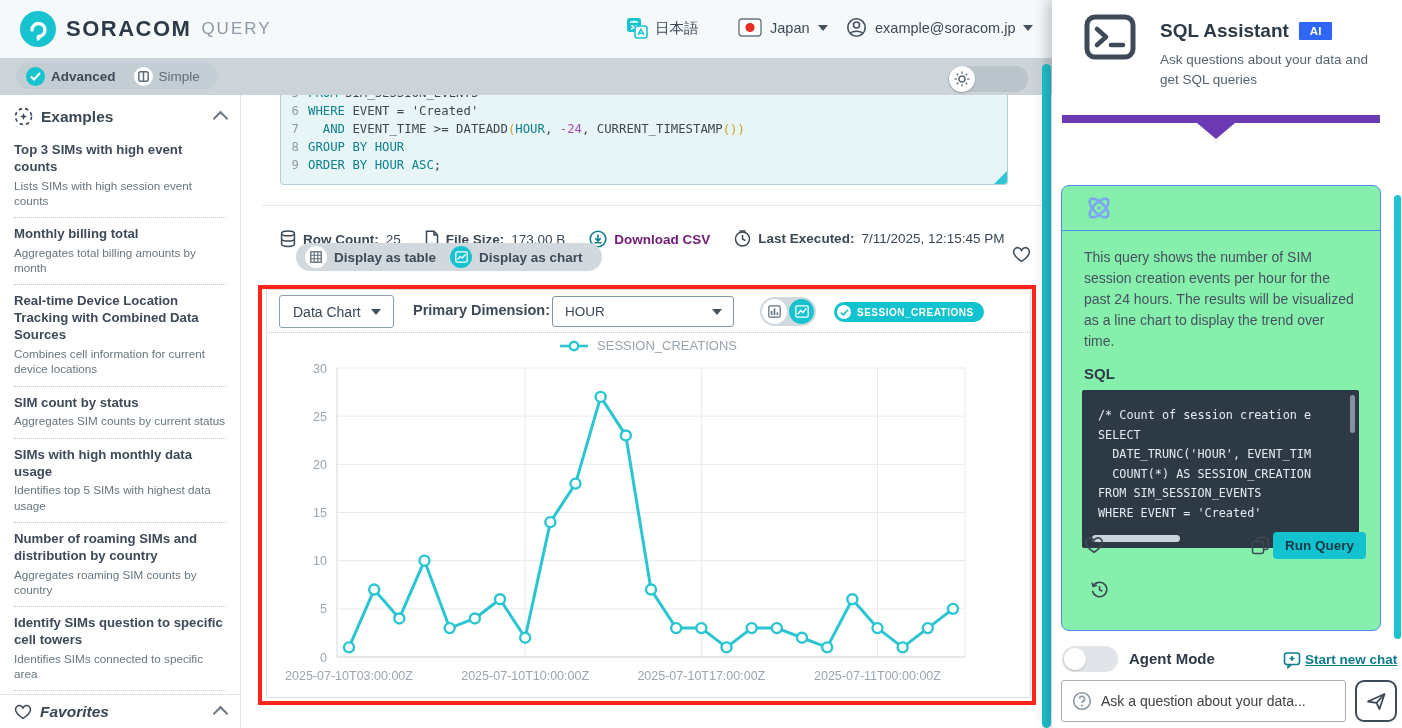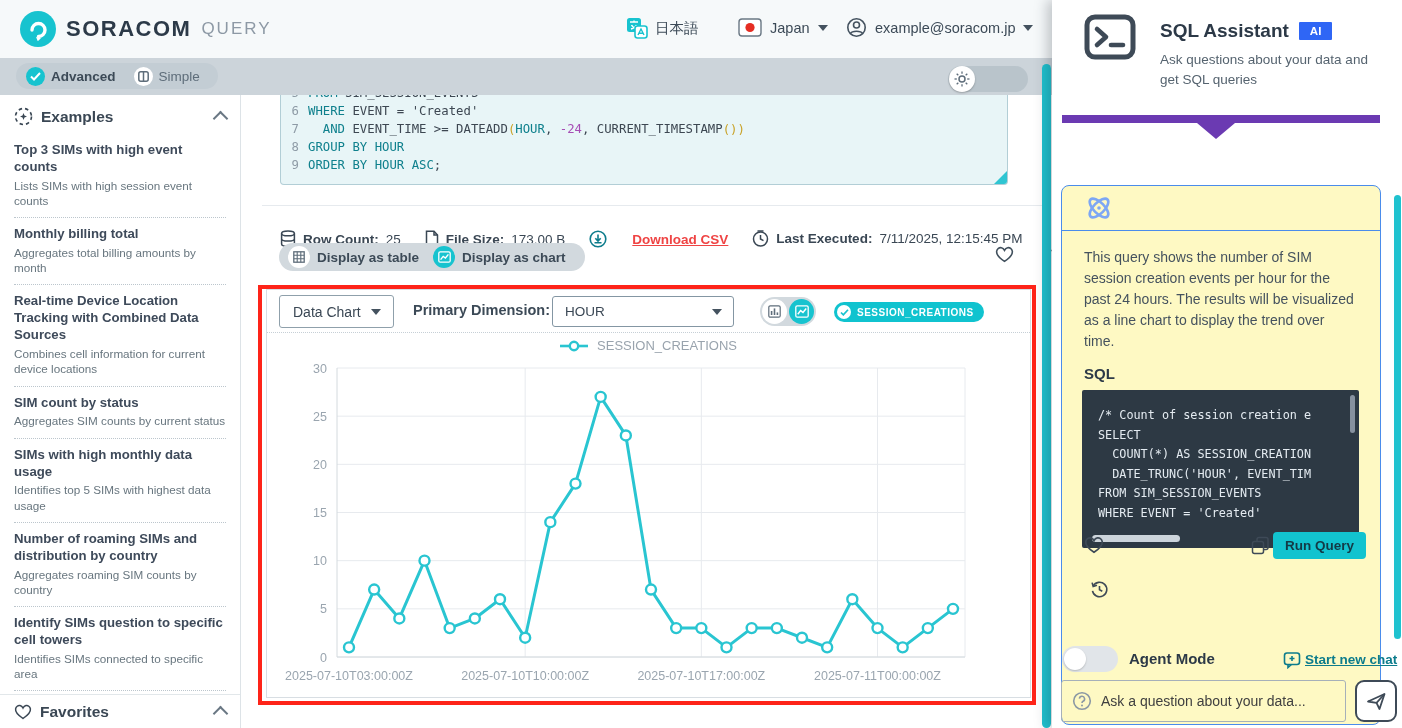--- a/index.html
+++ b/index.html
@@ -28,42 +28,42 @@
   
   #sidebar{position:absolute;left:0;top:95px;width:240px;height:633px;background:#fff;border-right:1px solid #dde3e7;overflow:hidden;}
   #examples-header{display:flex;align-items:center;gap:8px;padding:12px 14px 8px 14px;}
   .section-title{font-size:15.5px;font-weight:bold;color:#3a4754;flex:1;}
   .chev-up{width:9px;height:9px;border-left:2px solid #6a7884;border-top:2px solid #6a7884;transform:rotate(45deg);margin-top:4px;}
   #example-list{padding:0 14px;}
   .ex-item{padding:8px 0 9px 0;border-bottom:1px dotted #bcc6cd;}
   .ex-item:last-child{border-bottom:none;}
   .ex-title{font-size:13.2px;font-weight:bold;color:#3e4a5a;line-height:1.28;}
   .ex-sub{font-size:11.7px;color:#68767f;line-height:1.3;margin-top:2px;}
-  #favorites-header{position:absolute;left:0;bottom:0;width:240px;height:34px;border-top:1px solid #e2e7ea;background:#fff;display:flex;align-items:center;gap:8px;padding:0 14px;box-sizing:border-box;}
+  #favorites-header{position:absolute;left:0;bottom:0;width:240px;height:34px;border-top:1px solid #e2e7ea;background:#fff;display:flex;align-items:center;gap:8px;padding:0 14px;box-sizing:border-box;font-style:italic;}
   .side-scrollbar{position:absolute;left:246px;top:102px;width:9px;height:538px;background:#1fc2cf;border-radius:5px;}
 
   
   #main-col{position:absolute;left:241px;top:95px;width:801px;height:633px;background:#fff;}
   
   #sql-editor{position:absolute;left:39px;top:0px;width:728px;height:90px;background:#e8f5f7;border:1px solid #b2ced6;border-top:none;border-radius:0 0 4px 4px;overflow:hidden;box-sizing:border-box;}
   #editor-lines{margin-top:-11px;font-family:"DejaVu Sans Mono",monospace;font-size:12.3px;line-height:18px;white-space:pre;}
   .ed-ln{color:#8e9ba6;display:inline-block;width:18px;text-align:right;margin-right:9px;}
   .tk-k{color:#0f808d;}
   .tk-d{color:#3d4752;}
   .tk-n{color:#a64db5;}
   .tk-p{color:#c9a227;}
   #editor-resize{position:absolute;right:0;bottom:0;width:0;height:0;border-left:13px solid transparent;border-bottom:13px solid #2fc5d2;}
   #results-divider{position:absolute;left:21px;top:110px;width:780px;height:0;border-top:1px solid #e6eaee;}
   
   #info-row{position:absolute;left:39px;top:135px;height:24px;display:flex;align-items:flex-start;gap:24px;}
   .info-seg{display:flex;align-items:center;gap:7px;font-size:13.5px;color:#3a4754;}
   .info-label{font-weight:bold;}
-  #download-link{color:#ef4444;font-weight:bold;text-decoration:underline;margin-left:18px;}
-  
-  #display-row{position:absolute;left:38px;top:148px;width:728px;height:28px;}
+  #download-link{color:#701a75;font-weight:bold;}
+  
+  #display-row{position:absolute;left:55px;top:148px;width:728px;height:28px;}
   #display-pill{position:absolute;left:0;top:0;height:28px;background:#d2d9de;border-radius:14px;display:flex;align-items:center;gap:4px;padding:0 14px 0 4px;}
   .disp-item{display:flex;align-items:center;gap:7px;padding:0 5px;font-size:13.5px;font-weight:bold;color:#3c4a57;}
   .circ22{width:22px;height:22px;border-radius:50%;display:flex;align-items:center;justify-content:center;}
   #fav-query-btn{position:absolute;left:716px;top:3px;}
   #delete-query-btn{position:absolute;left:770px;top:3px;}
 
   
   #chart-card{position:absolute;left:25px;top:194px;width:765px;height:409px;background:#fff;border:1px solid #d8dee3;box-sizing:border-box;}
   #chart-controls{position:absolute;left:0;top:0;width:763px;height:42px;border-bottom:1px dotted #c6cfd6;}
   #chart-type-select{position:absolute;left:12px;top:5px;width:115px;height:33px;border:1px solid #8fa0ab;border-radius:3px;background:#fff;display:flex;align-items:center;justify-content:space-between;padding:0 12px 0 13px;box-sizing:border-box;font-size:14px;color:#3a4754;}
@@ -80,21 +80,21 @@
   #red-highlight{position:absolute;left:258px;top:285px;width:778px;height:420px;border:4px solid #fe2419;box-sizing:border-box;pointer-events:none;z-index:40;}
   #main-scrollbar{position:absolute;left:1042px;top:64px;width:9px;height:664px;background:#1fc2cf;border-radius:5px;}
 
   
   #assistant-panel{position:absolute;left:1052px;top:0;width:350px;height:728px;background:#fff;box-shadow:-5px 0 12px rgba(30,40,50,.25);}
   #assistant-title{font-size:19px;font-weight:bold;color:#2c3947;}
   #ai-badge{display:inline-block;background:#2f66f5;color:#fff;font-size:11.5px;font-weight:bold;border-radius:1px;padding:3px 11px;margin-left:10px;vertical-align:2px;}
   #assistant-sub{position:absolute;left:108px;top:50px;width:220px;font-size:13.5px;color:#55636f;line-height:1.45;}
   #assistant-bar{position:absolute;left:10px;top:115px;width:318px;height:8px;background:#6b3ab2;}
   #assistant-pointer{position:absolute;left:145px;top:123px;width:0;height:0;border-left:19px solid transparent;border-right:19px solid transparent;border-top:16px solid #6b3ab2;}
-  #assistant-card{position:absolute;left:9px;top:185px;width:320px;height:540px;border:1.5px solid #4a8ceb;border-radius:8px;box-sizing:border-box;background:#fef9c3;}
+  #assistant-card{position:absolute;left:9px;top:185px;width:320px;height:446px;border:1.5px solid #4a8ceb;border-radius:8px;box-sizing:border-box;background:#86efac;}
   #card-header{height:44px;border-bottom:1px solid #4a8ceb;display:flex;align-items:center;padding-left:22px;}
   #assistant-message{margin:16px 22px 0 22px;font-size:14px;color:#45525e;line-height:1.5;}
   #sql-heading{margin:13px 22px 0 22px;font-size:15px;font-weight:bold;color:#2c3947;}
   #code-block{position:relative;margin:8px 16px 0 20px;width:277px;height:158px;background:#2d3944;border-radius:2px;overflow:hidden;box-sizing:border-box;padding:16px 0 0 16px;}
   .code-line{font-family:"DejaVu Sans Mono",monospace;font-size:11.8px;line-height:19.5px;color:#e4ebf1;white-space:pre;}
   #code-vscroll{position:absolute;right:4px;top:5px;width:5px;height:38px;background:#8792a0;border-radius:3px;}
   #code-hscroll{position:absolute;left:10px;bottom:6px;width:88px;height:7px;background:#ccd4db;border-radius:4px;}
   #code-resize{position:absolute;right:0;bottom:0;width:0;height:0;border-left:15px solid transparent;border-bottom:15px solid #35c9d4;}
   #card-actions{position:absolute;left:0;top:346px;width:100%;height:30px;}
   #run-query-btn{position:absolute;right:14px;top:0;height:27px;background:#12c3cf;border:none;border-radius:4px;font-family:"Liberation Sans",sans-serif;font-size:13.5px;font-weight:bold;color:#133a46;padding:0 12px;}
@@ -451,22 +451,22 @@
             </g>
             <circle cx="15" cy="14" r="1.8" fill="#7da7f4"></circle>
           </svg>
       </div>
       <div id="assistant-message">This query shows the number of SIM session creation events per hour for the past 24 hours. The results will be visualized as a line chart to display the trend over time.</div>
       <div id="sql-heading">SQL</div>
       <div id="code-block">
         <div id="code-lines">
             <div class="code-line">/* Count of session creation e</div>
             <div class="code-line">SELECT</div>
+            <div class="code-line">  DATE_TRUNC('HOUR', EVENT_TIM</div>
             <div class="code-line">  COUNT(*) AS SESSION_CREATION</div>
-            <div class="code-line">  DATE_TRUNC('HOUR', EVENT_TIM</div>
             <div class="code-line">FROM SIM_SESSION_EVENTS</div>
             <div class="code-line">WHERE EVENT = 'Created'</div>
           </div>
         <div id="code-vscroll"></div>
         <div id="code-hscroll"></div>
         <div id="code-resize"></div>
       </div>
       <div id="card-actions">
         <span class="abs" style="left:22px;top:4px;">
           <svg width="20" height="18" viewBox="0 0 18 16">

